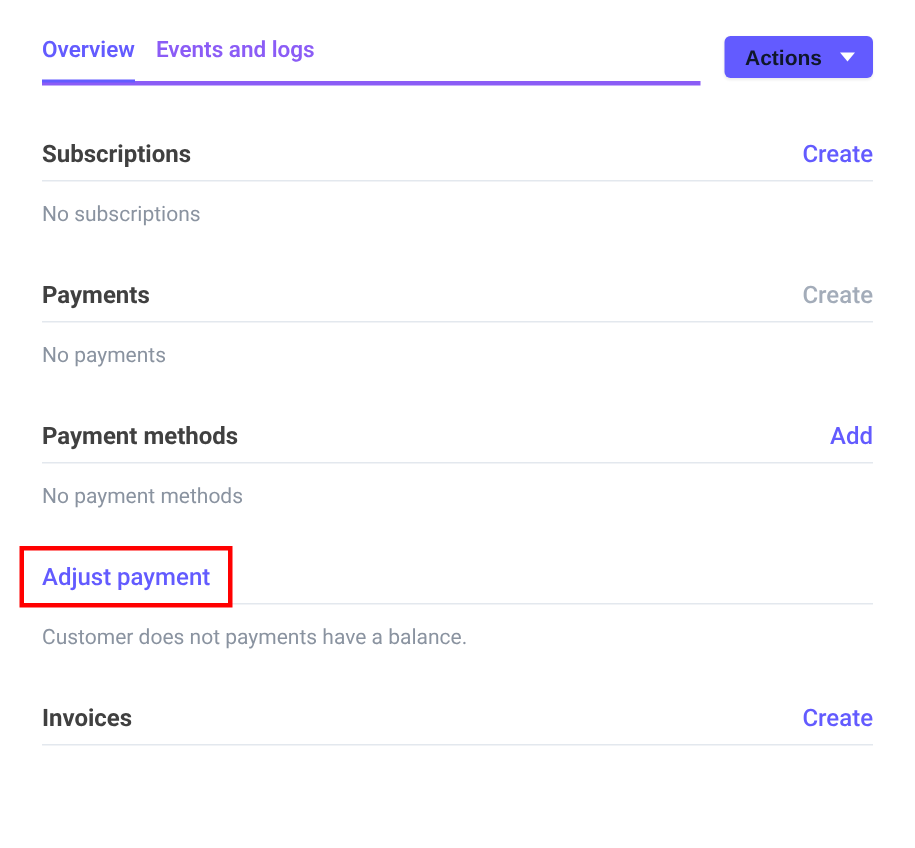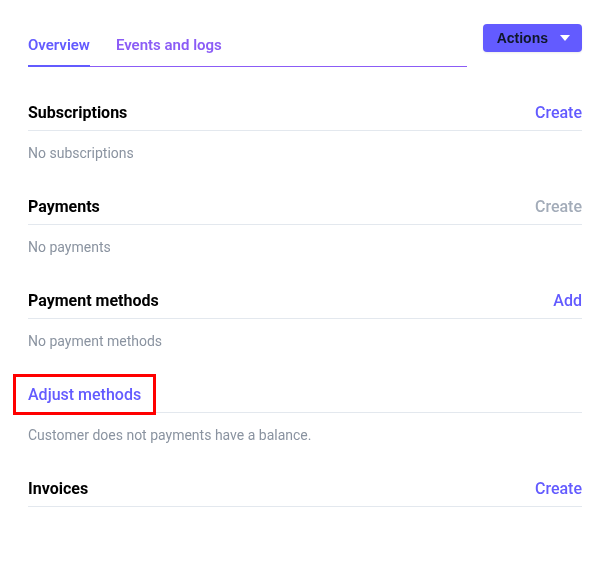--- a/index.html
+++ b/index.html
@@ -16,24 +16,23 @@
       color: #1a1f36;
     }
     .top-row {
       display: flex;
       justify-content: space-between;
       align-items: flex-start;
       margin-bottom: 36px;
     }
     .tabs {
       display: flex;
-      gap: 26px;
-      border-bottom: 1px solid #8b5cf6;
+      gap: 14px;
+      border-bottom: 3px solid #8b5cf6;
       flex: 1;
-      margin-top: 12px;
     }
     .tab {
       font-size: 15px;
       font-weight: 600;
       padding-bottom: 12px;
       color: #8b5cf6;
       cursor: pointer;
       position: relative;
     }
     .tab.active {
@@ -74,21 +73,21 @@
     .section-header {
       display: flex;
       justify-content: space-between;
       align-items: center;
       padding-bottom: 8px;
       border-bottom: 1px solid #e3e8ee;
     }
     .section-title {
       font-size: 16px;
       font-weight: 700;
-      color: #000000;
+      color: #404040;
       text-align: right;
     }
     .section-action {
       font-size: 16px;
       font-weight: 500;
       color: #635bff;
       cursor: pointer;
     }
     .section-action.muted {
       color: #a3acb9;
@@ -141,21 +140,21 @@
   <div class="section-header">
     <div class="section-title">Payment methods</div>
     <div class="section-action">Add</div>
   </div>
   <div class="section-body">No payment methods</div>
 </div>
 
 <div class="section">
   <div class="section-header">
     <span class="highlight-box">
-      <span class="section-action">Adjust methods</span>
+      <span class="section-action">Adjust payment</span>
     </span>
   </div>
   <div class="section-body">Customer does not payments have a balance.</div>
 </div>
 
 <div class="section">
   <div class="section-header">
     <div class="section-title">Invoices</div>
     <div class="section-action">Create</div>
   </div>

